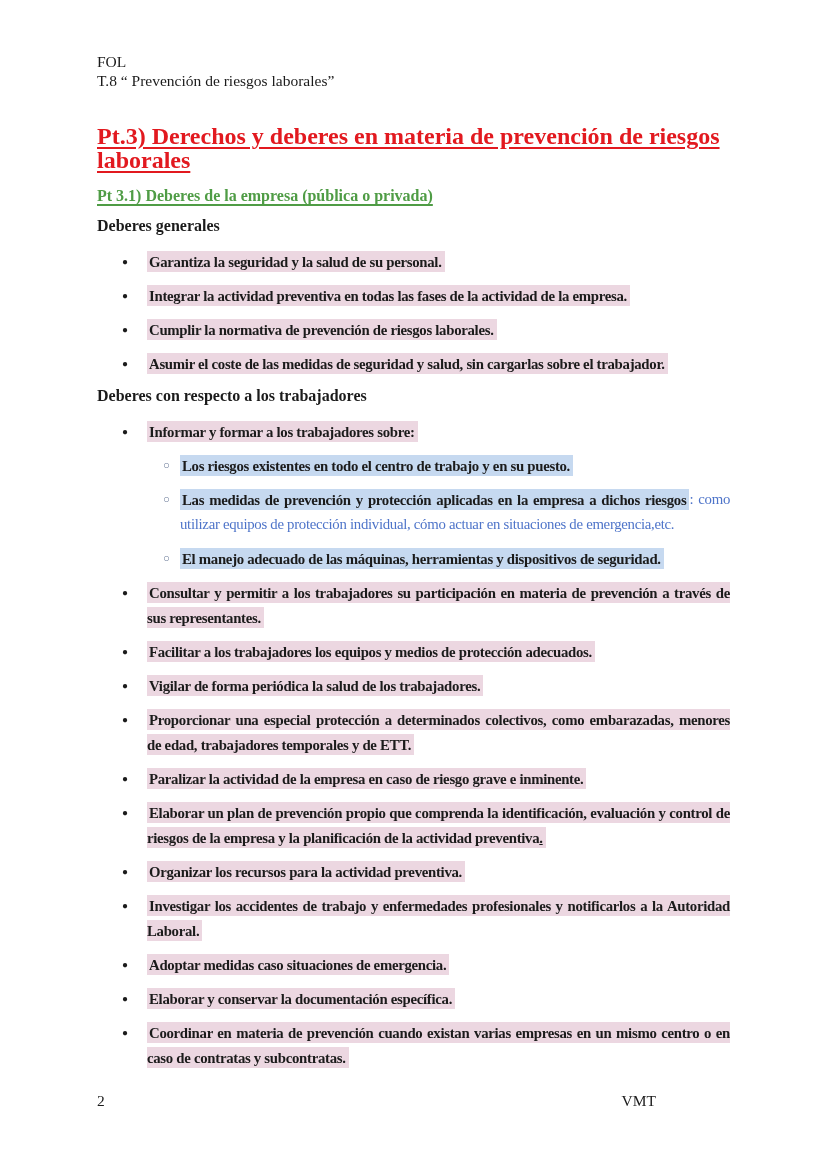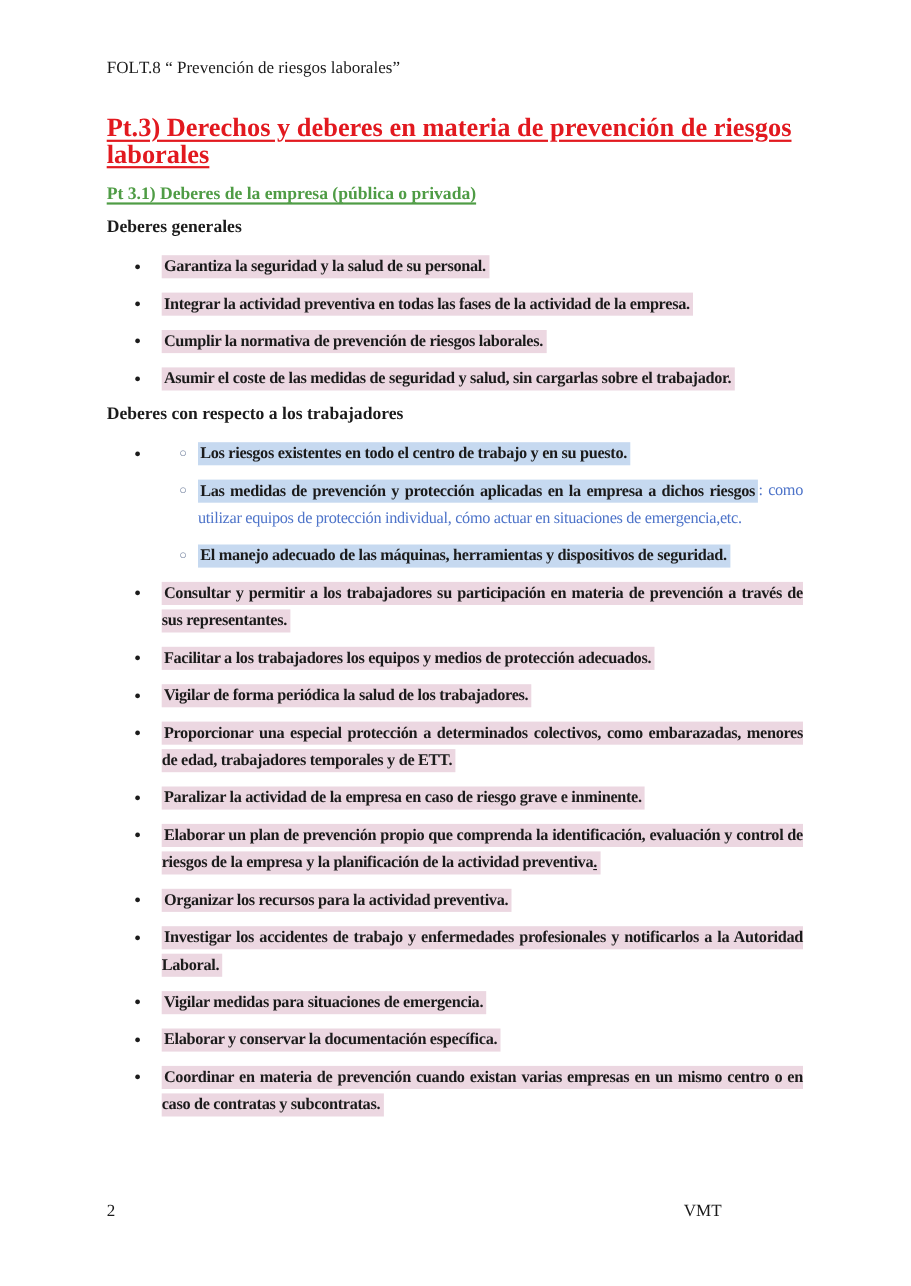--- a/index.html
+++ b/index.html
@@ -14,21 +14,21 @@
   *{margin:0;padding:0;box-sizing:border-box;}
   html,body{width:828px;height:1169px;}
   body{
     background:#ffffff;
     font-family:"Liberation Serif","DejaVu Serif",serif;
     color:var(--ink);
     overflow:hidden;
     position:relative;
   }
   .page{padding:52px 98px 0 97px;}
-  .hdr{display:flex;justify-content:flex-start;font-size:15.5px;line-height:19px;}
+  .hdr{display:flex;justify-content:flex-end;font-size:15.5px;line-height:19px;flex-direction:column;}
   .title{
     margin-top:34px;
     font-size:24px;line-height:24px;font-weight:bold;
     color:var(--title-red);
     text-decoration:underline;text-decoration-thickness:2px;text-underline-offset:3px;
   }
   .subtitle{
     margin-top:14px;
     font-size:16px;line-height:20px;font-weight:bold;
     color:var(--subtitle-green);
@@ -94,20 +94,21 @@
   </div>
   <div class="it l1">
     <span class="mk">●</span>
     <span class="hp">Asumir el coste de las medidas de seguridad y salud, sin cargarlas sobre el trabajador.</span>
   </div>
 
   <h3 class="sec-h">Deberes con respecto a los trabajadores</h3>
 
   <div class="it l1">
     <span class="mk">●</span>
+    <span class="hp">Informar y formar a los trabajadores sobre:</span>
   </div>
 
   <div class="it l2">
     <span class="mk">○</span>
     <span class="hb">Los riesgos existentes en todo el centro de trabajo y en su puesto.</span>
   </div>
 
   <div class="it l2">
     <span class="mk">○</span>
     <span class="hb">Las medidas de prevención y protección aplicadas en la empresa a dichos riesgos</span><span class="bp">: como utilizar equipos de protección individual, cómo actuar en situaciones de emergencia,etc.</span>
@@ -147,21 +148,21 @@
   <div class="it l1">
     <span class="mk">●</span>
     <span class="hp">Organizar los recursos para la actividad preventiva.</span>
   </div>
   <div class="it l1">
     <span class="mk">●</span>
     <span class="hp">Investigar los accidentes de trabajo y enfermedades profesionales y notificarlos a la Autoridad Laboral.</span>
   </div>
   <div class="it l1">
     <span class="mk">●</span>
-    <span class="hp">Vigilar medidas para situaciones de emergencia.</span>
+    <span class="hp">Adoptar medidas caso situaciones de emergencia.</span>
   </div>
   <div class="it l1">
     <span class="mk">●</span>
     <span class="hp">Elaborar y conservar la documentación específica.</span>
   </div>
   <div class="it l1">
     <span class="mk">●</span>
     <span class="hp">Coordinar en materia de prevención cuando existan varias empresas en un mismo centro o en caso de contratas y subcontratas.</span>
   </div>
 

